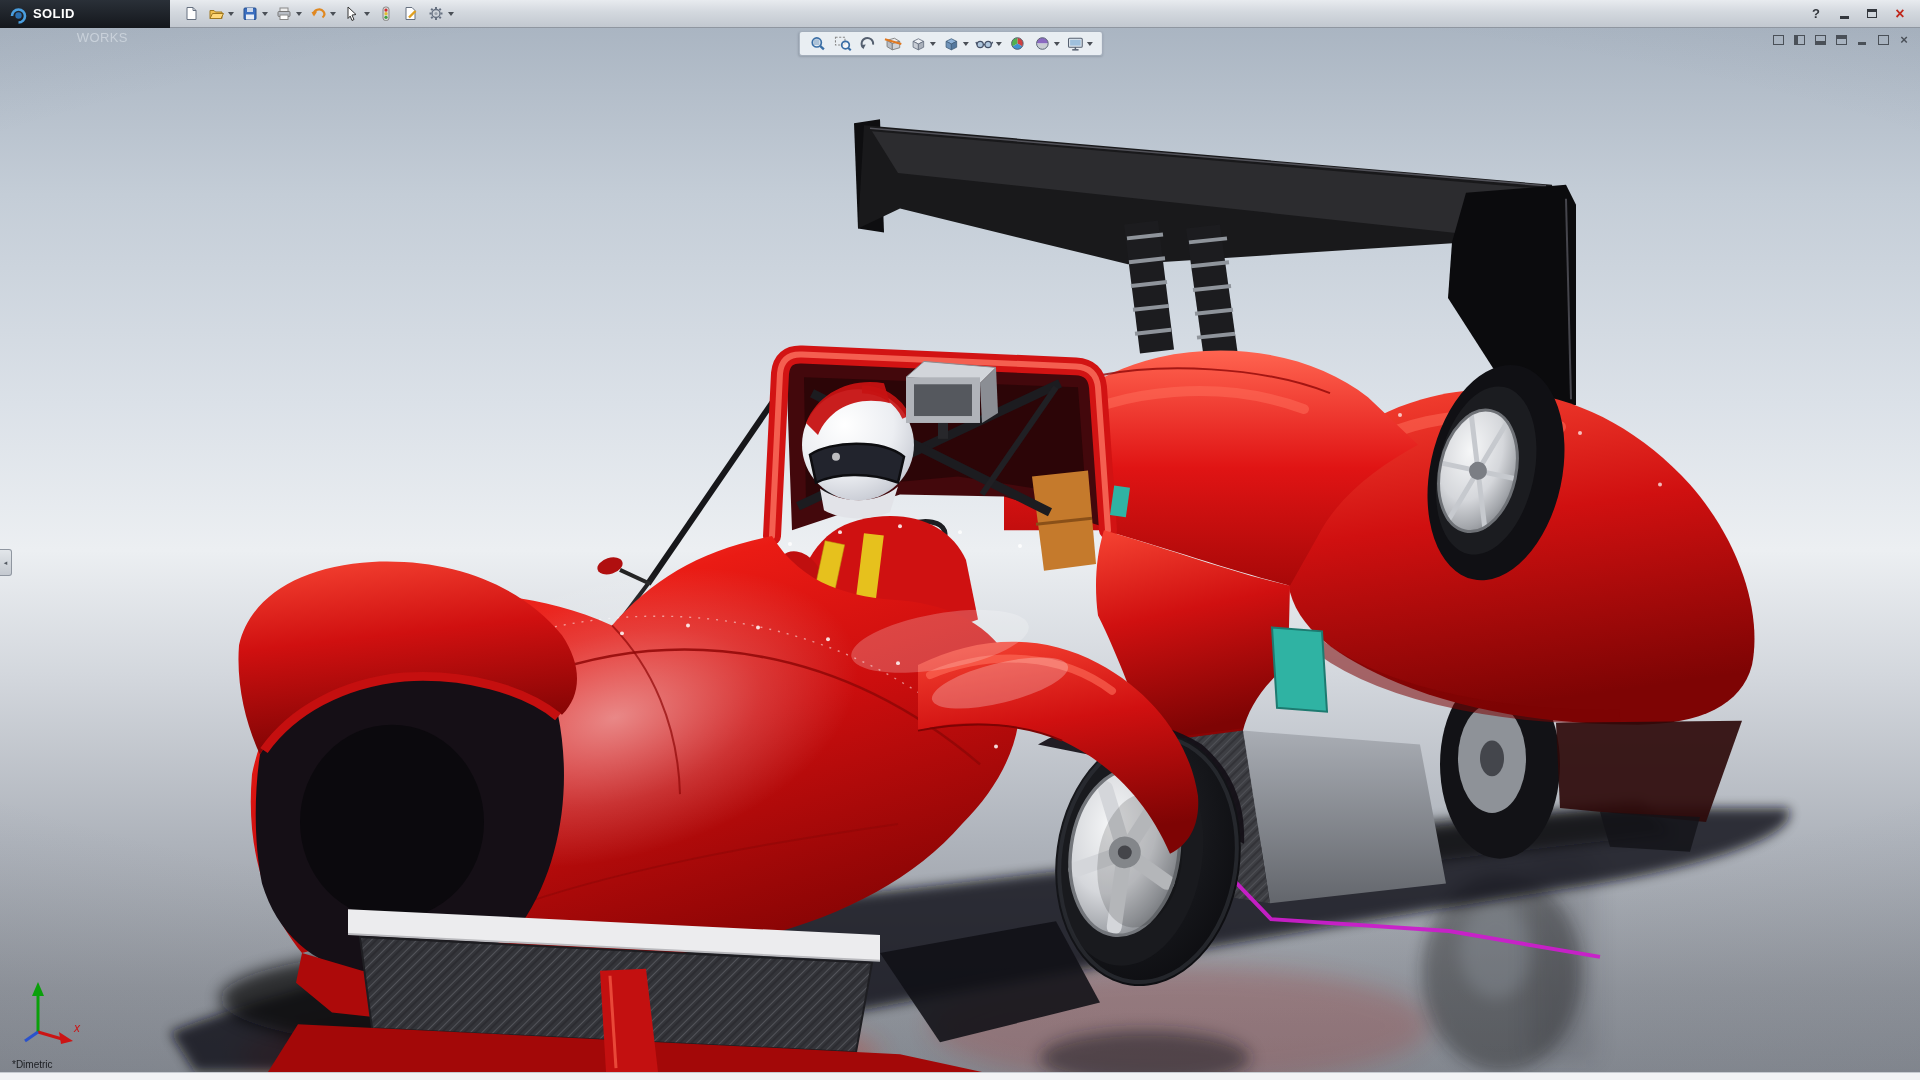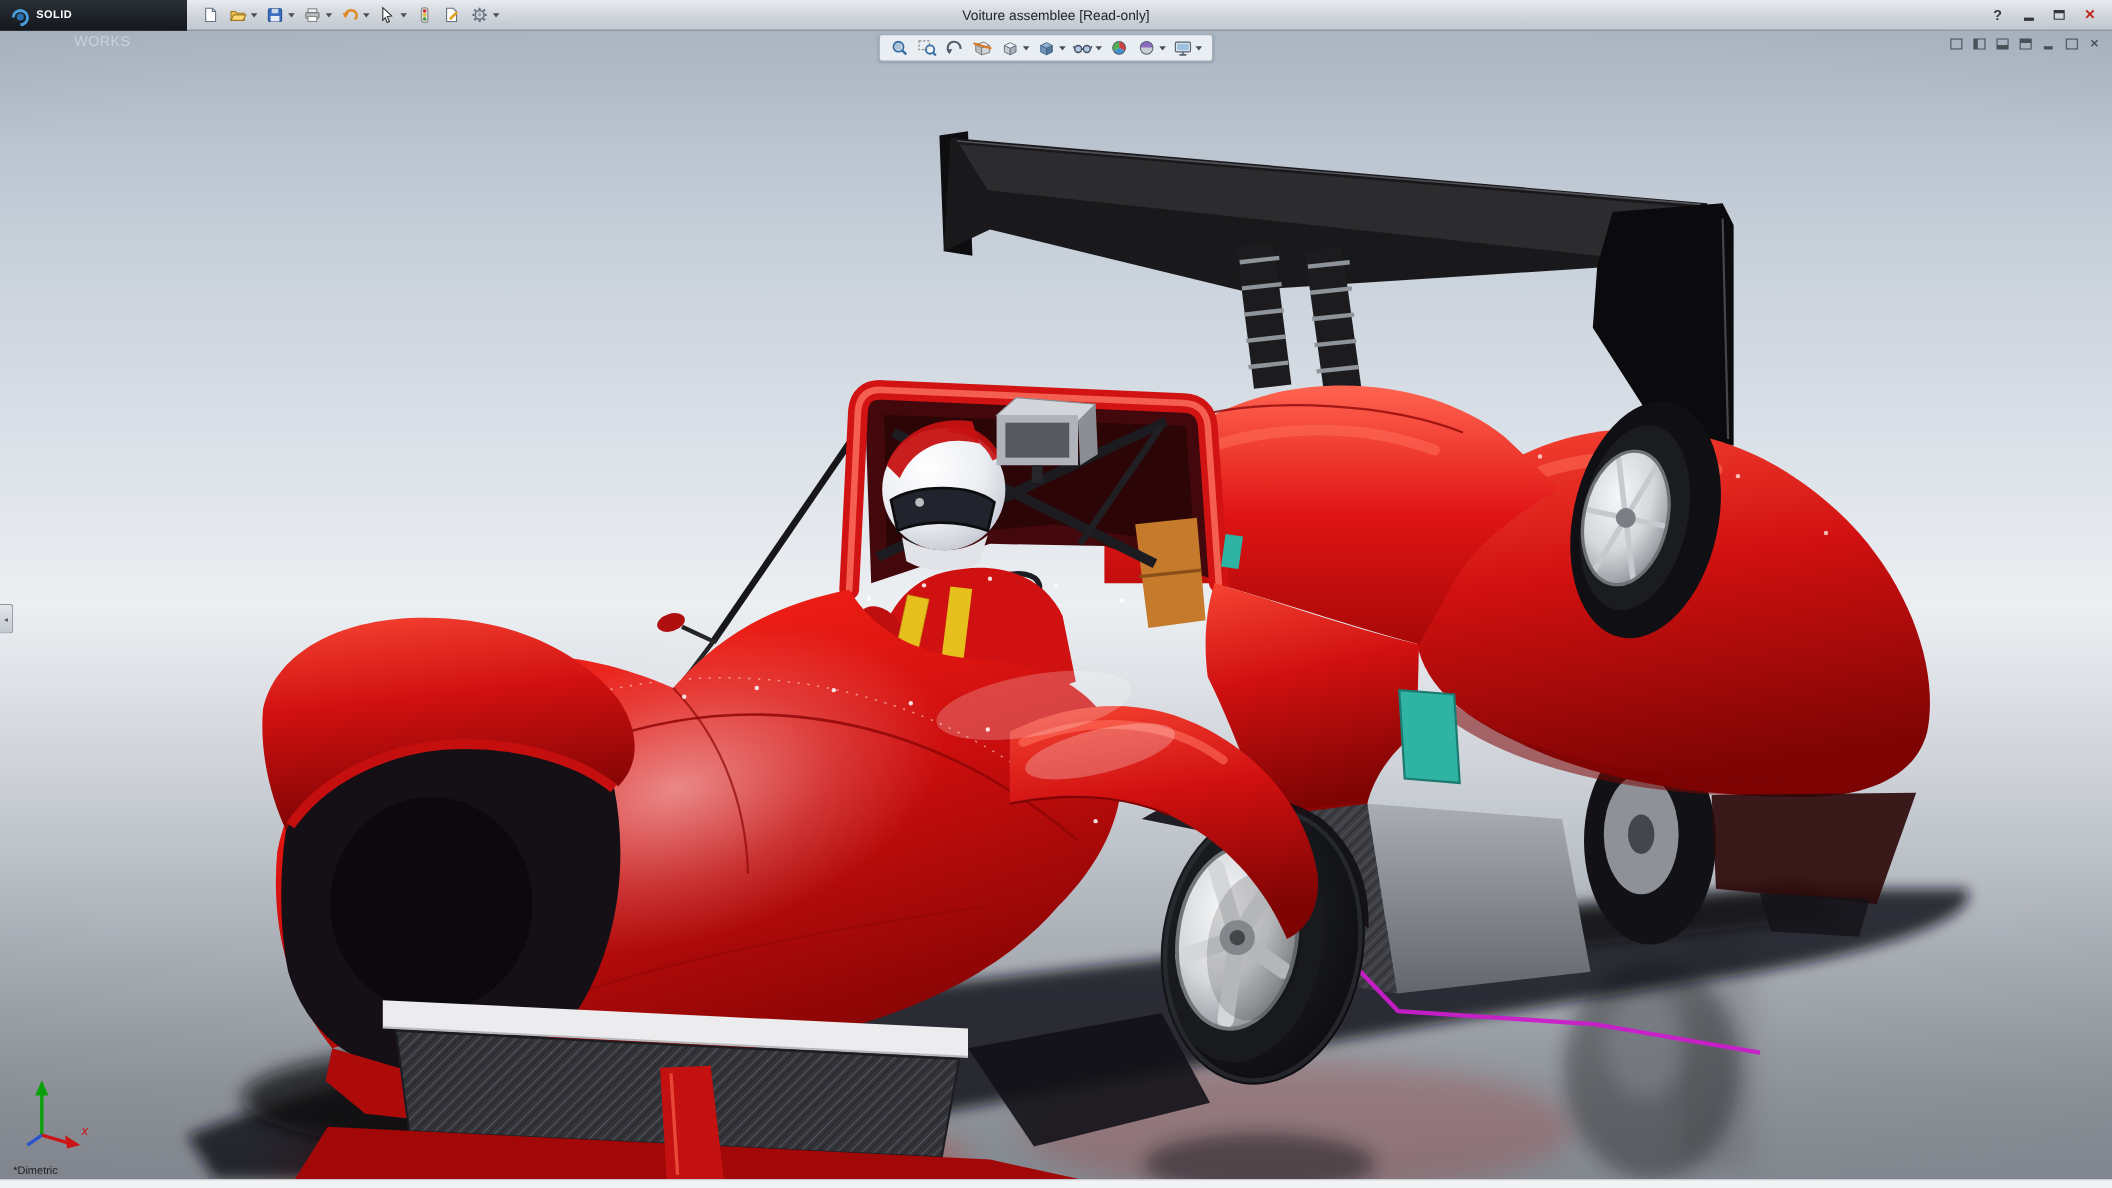--- a/index.html
+++ b/index.html
@@ -8,21 +8,21 @@
   
   .titlebar {
     position:absolute; top:0; left:0; width:1920px; height:28px;
     background:linear-gradient(180deg,#e8ebef 0%,#d3d8de 45%,#c2c8d0 100%);
     border-bottom:1px solid #8f96a0; display:flex; align-items:center; z-index:50;
   }
   .brand {
     height:28px; width:170px; background:linear-gradient(180deg,#2a3038 0%,#14171c 100%);
     display:flex; align-items:center; gap:5px; padding:0 8px; flex:0 0 auto;
   }
-  .brand-bold { color:#ffffff; font-weight:bold; font-size:10px; letter-spacing:.4px; }
+  .brand-bold { color:#ffffff; font-weight:bold; font-size:13px; letter-spacing:.4px; }
   .brand-light { color:#c9d1da; font-weight:normal; font-size:13px; letter-spacing:.4px; margin-left:-3px;margin-top:48px; }
   .main-toolbar { display:flex; align-items:center; gap:3px; margin-left:10px; }
   .tbtn { display:flex; align-items:center; gap:2px; padding:1px 2px; border-radius:2px; cursor:default; }
   .caret { width:0; height:0; border-left:3px solid transparent; border-right:3px solid transparent; border-top:4px solid #4a4f56; margin-left:1px; }
   .win-title {
     position:absolute; left:0; right:0; text-align:center; font-size:12.5px; color:#20242a; pointer-events:none;
   }
   .win-controls { margin-left:auto; display:flex; align-items:center; gap:4px; padding-right:8px; }
   .wc { width:24px; height:19px; display:flex; align-items:center; justify-content:center;
         font-size:13px; color:#33373d; border-radius:2px; }
@@ -158,21 +158,20 @@
             <line x1="12.4" y1="11.4" x2="13.8" y2="12.8"></line>
           <line x1="13.8" y1="3.2" x2="12.4" y2="4.6"></line>
             <line x1="5.6" y1="11.4" x2="4.2" y2="12.8"></line>
         </g>
         <circle cx="9" cy="8" r="1.6" fill="#9aa2ac"></circle>
       </svg>
       <span class="caret"></span>
     </div>
   </div>
 
-  <div class="win-title">Voiture assemblee [Read-only]</div>
 
   <div class="win-controls">
     <div class="wc wc-help">
         <span>?</span>
       </div>
     <div class="wc">
         <div class="wc-min-bar"></div>
       </div>
     <div class="wc">
         <div class="wc-max-box"></div>

